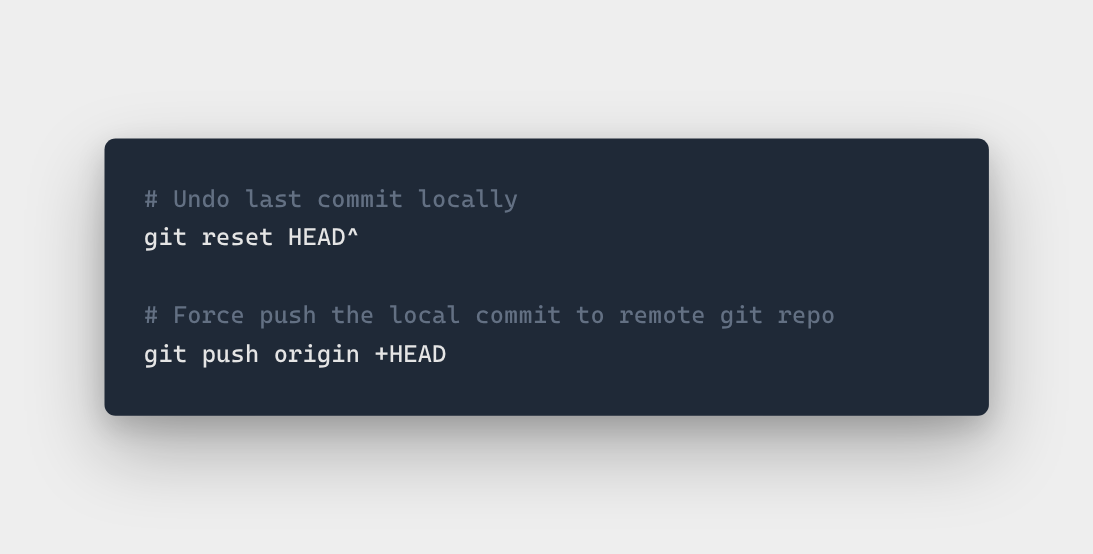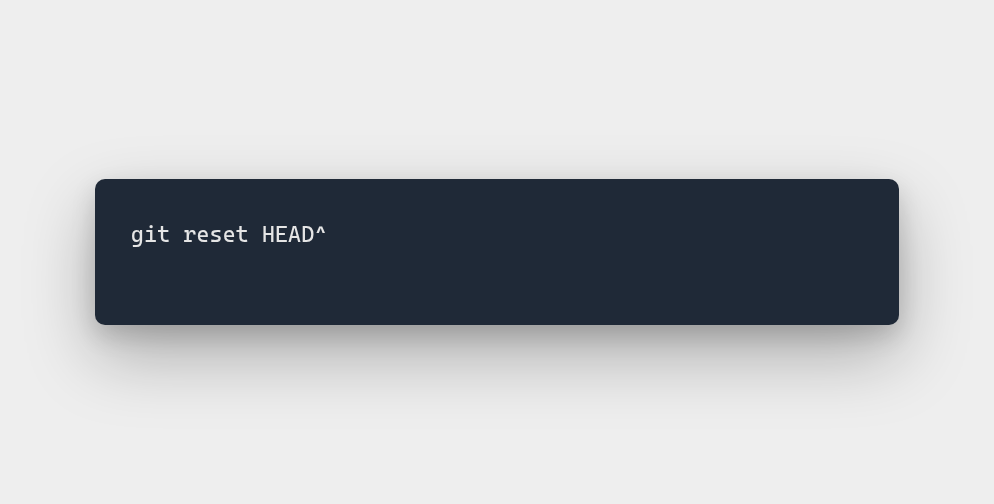--- a/index.html
+++ b/index.html
@@ -36,15 +36,18 @@
       color: #e5e5e5;
     }
     .blank {
       height: 35px;
     }
   </style>
 </head>
 <body>
 
 <div class="code-block">
+  <div class="code-line comment"># Undo last commit locally</div>
   <div class="code-line command">git reset HEAD^</div>
   <div class="blank"></div>
+  <div class="code-line comment"># Force push the local commit to remote git repo</div>
+  <div class="code-line command">git push origin +HEAD</div>
 </div>
 
 </body></html>

